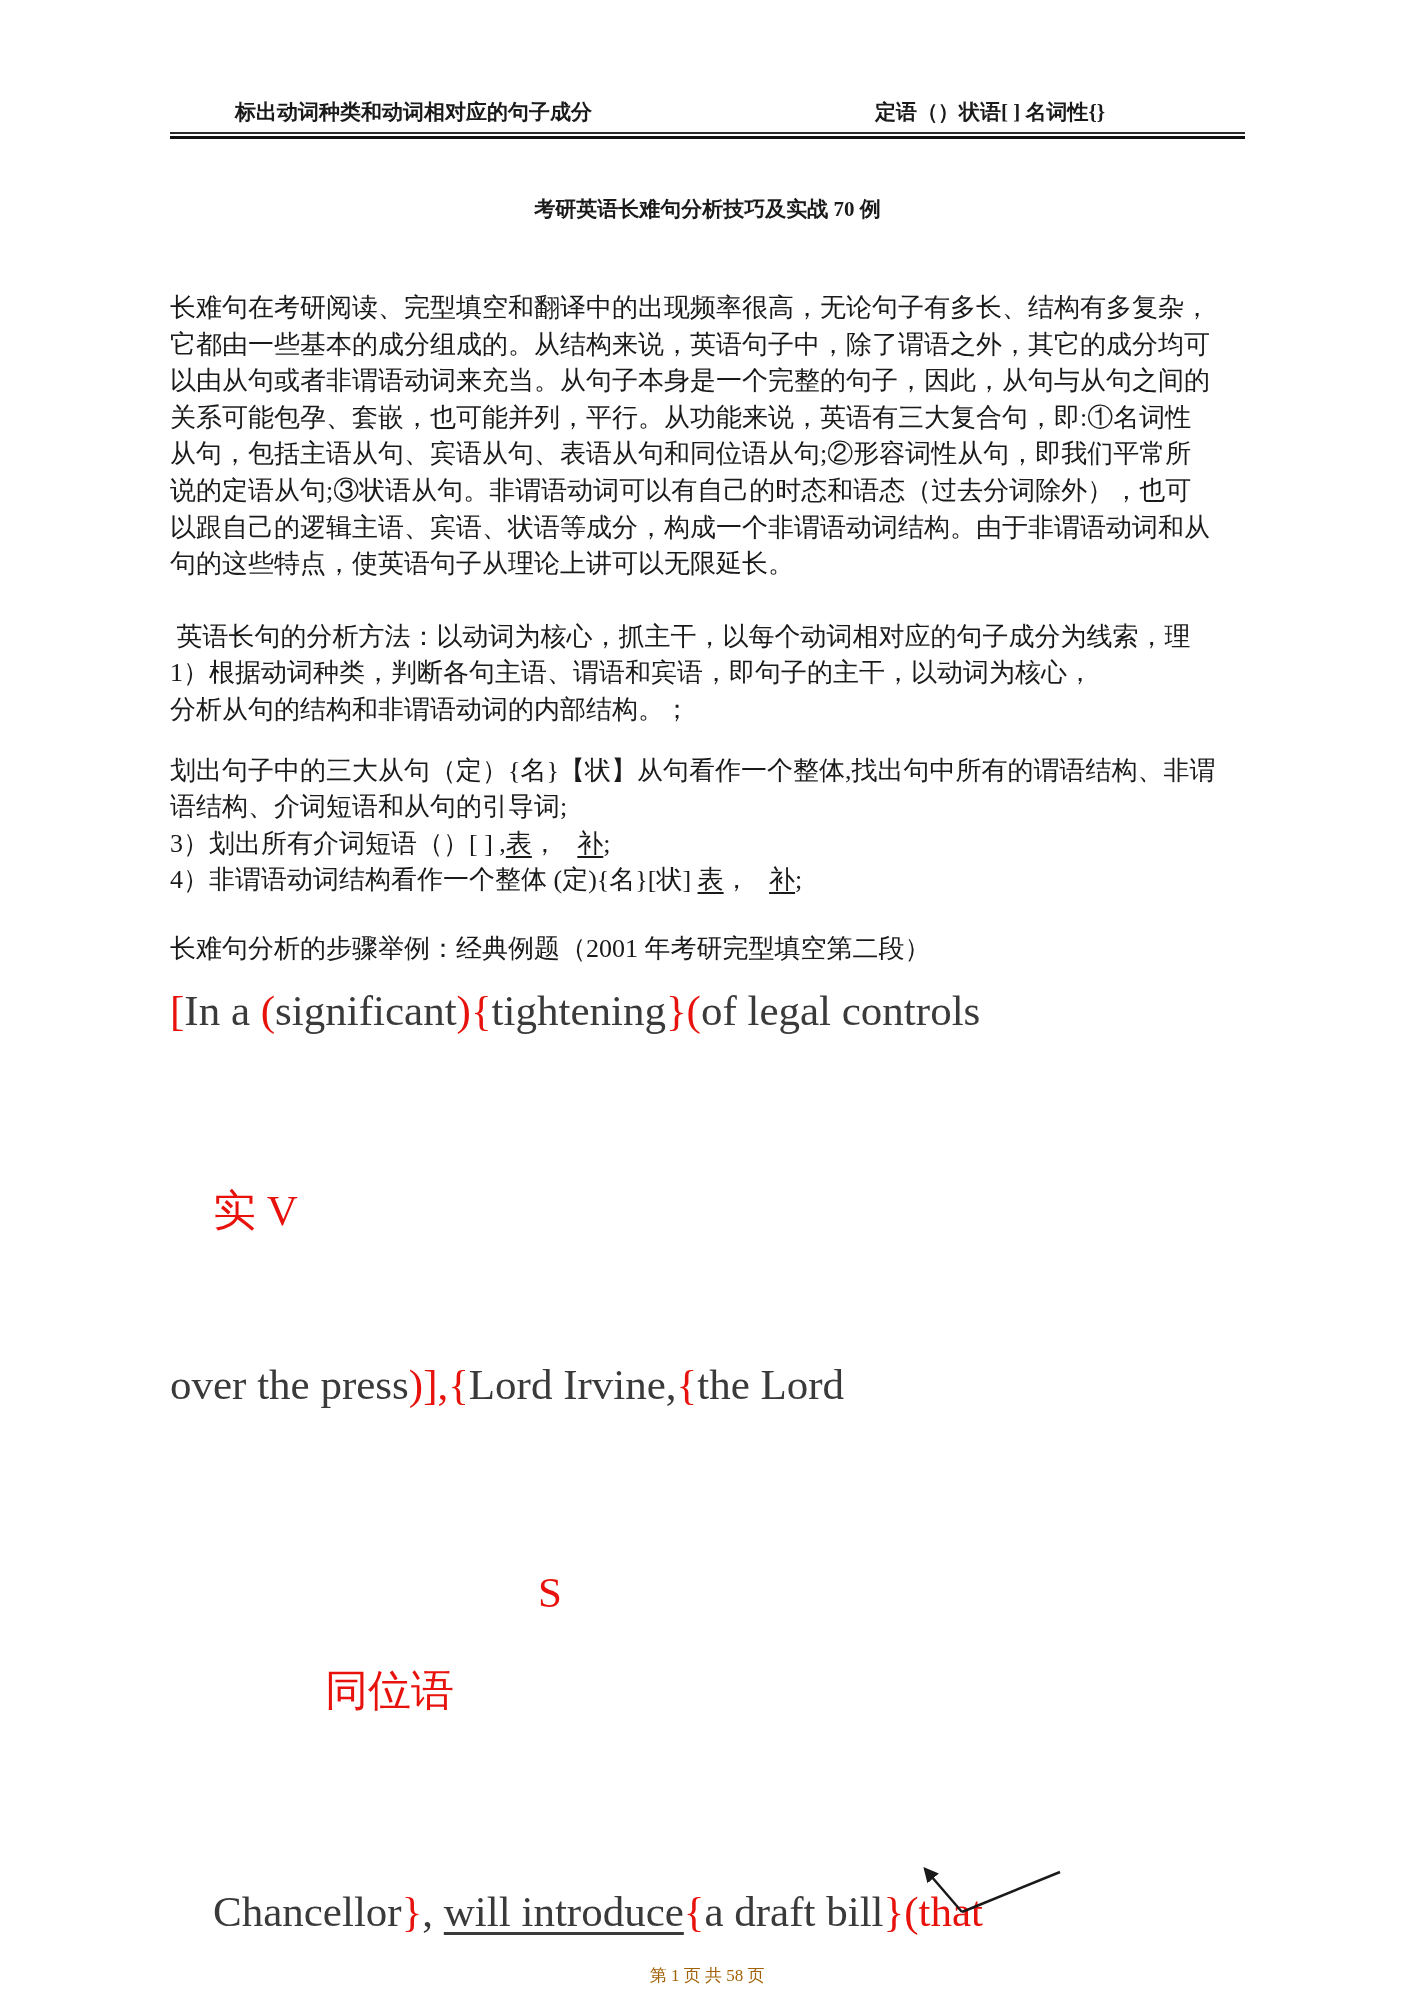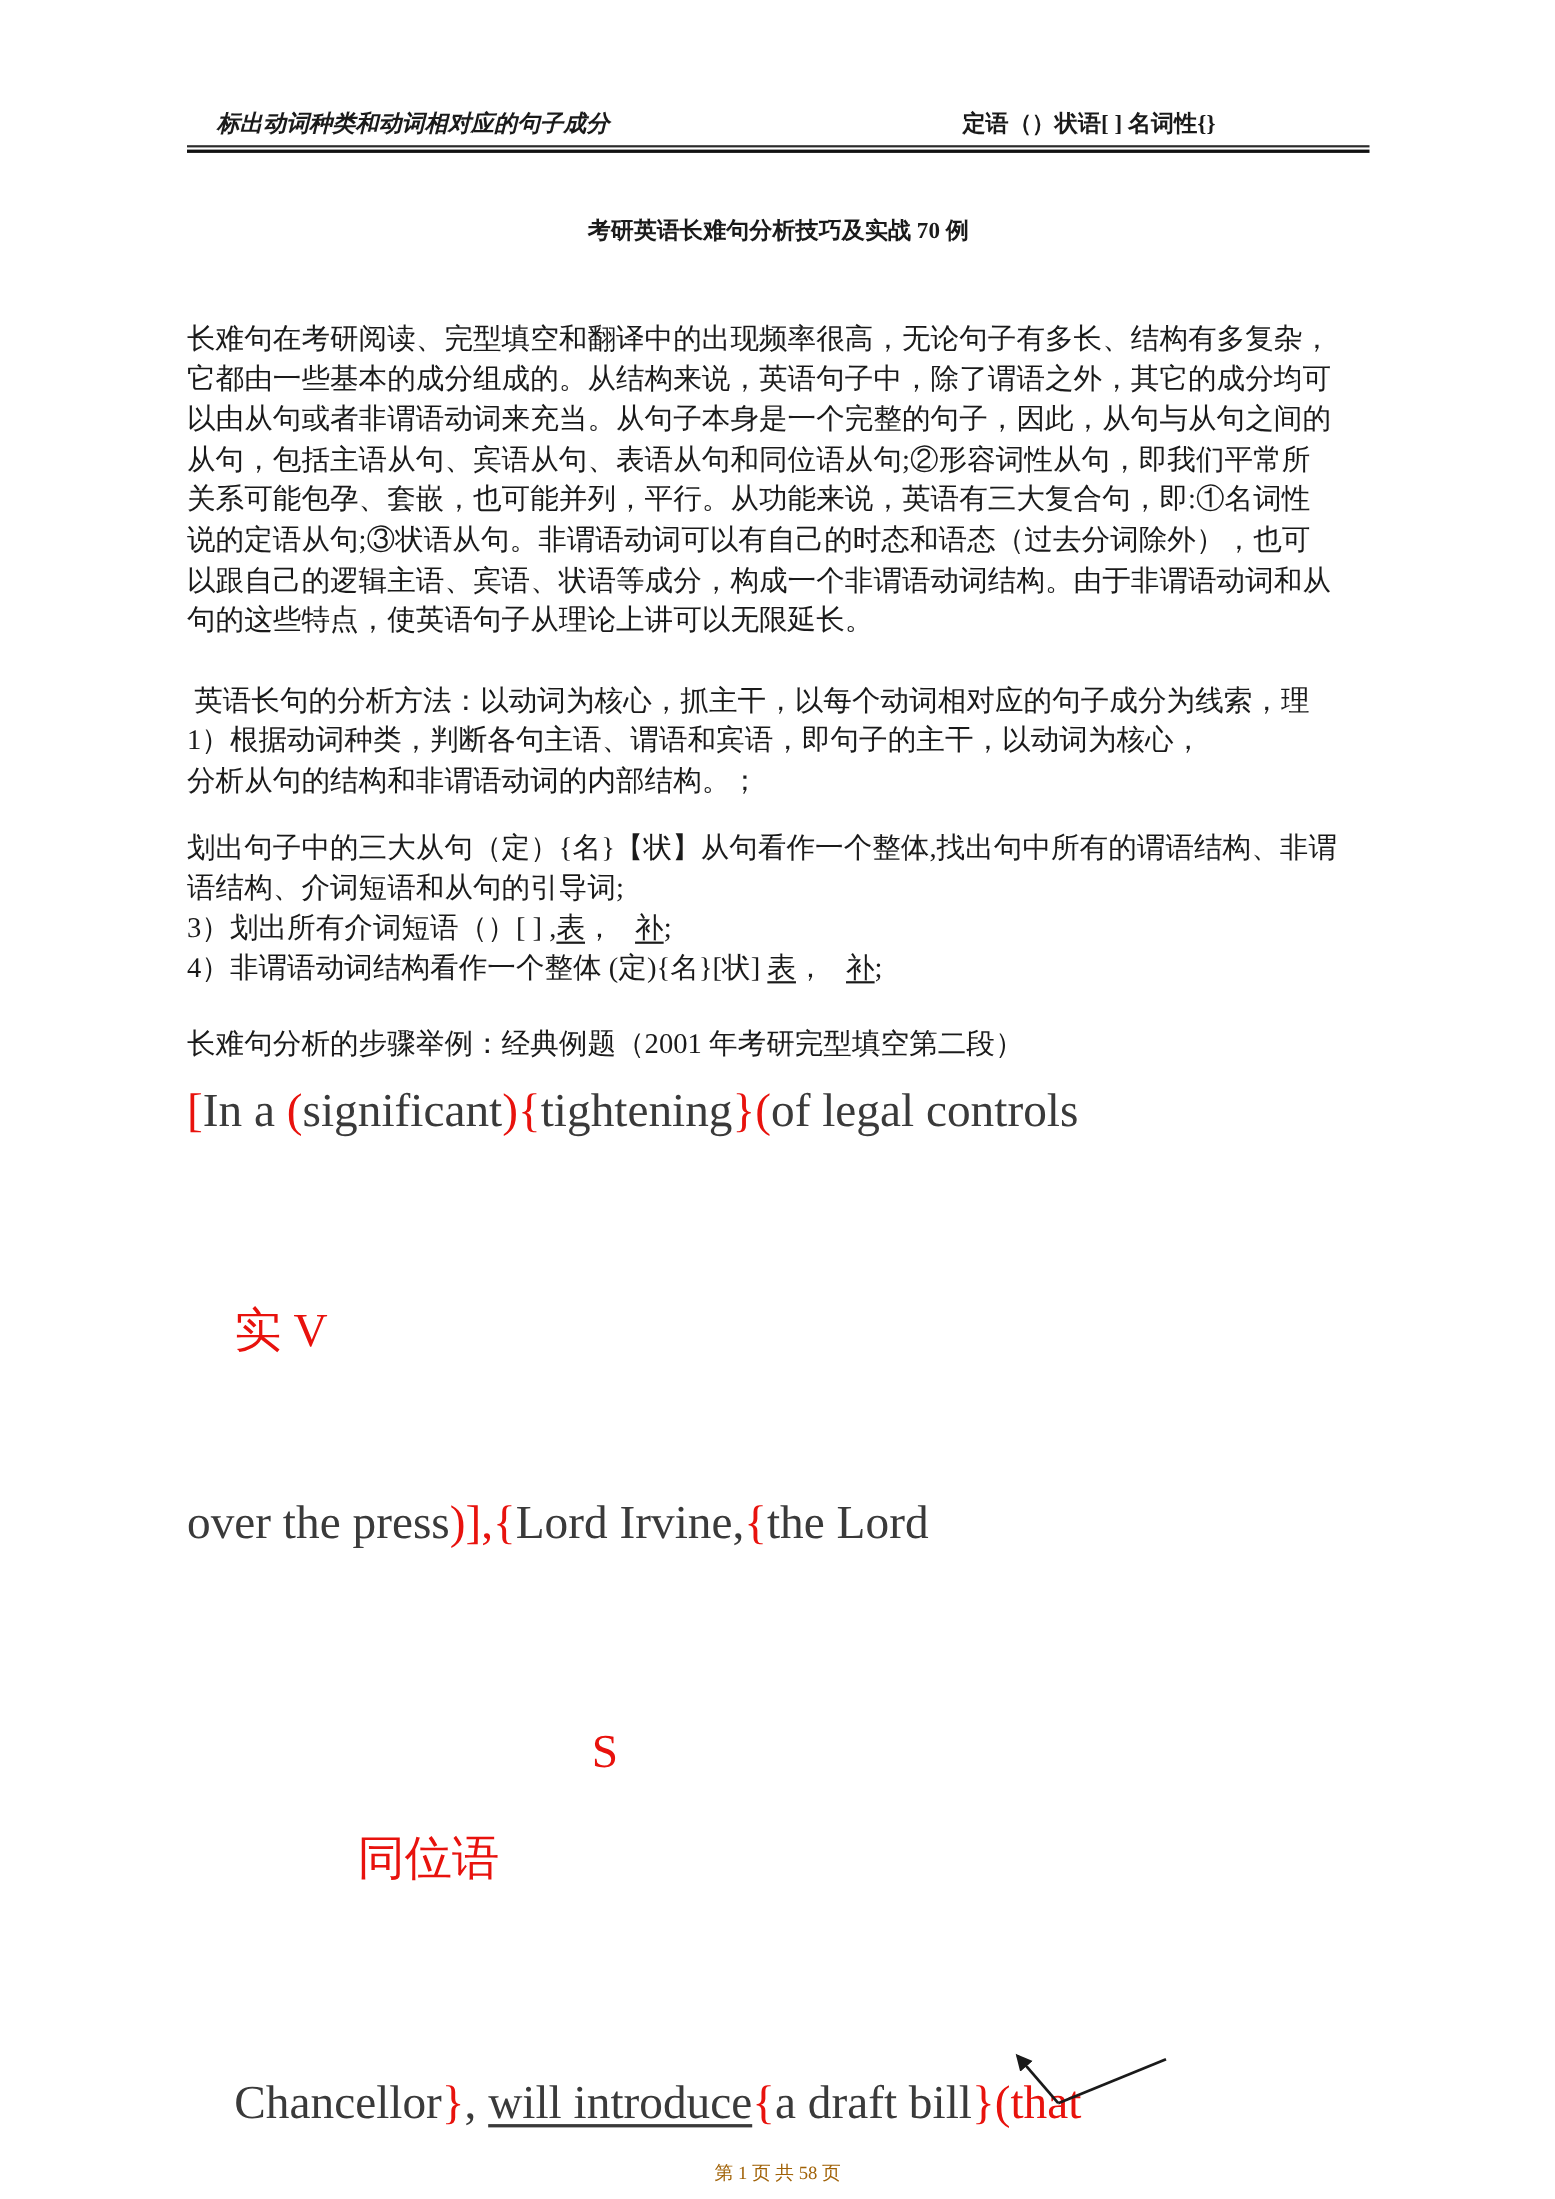--- a/index.html
+++ b/index.html
@@ -3,21 +3,21 @@
 <meta charset="utf-8">
 <style>
   html,body{margin:0;padding:0;background:#fff;}
   .page{
     width:1414px;height:1999px;background:#ffffff;box-sizing:border-box;
     padding:98px 169px 0 170px;position:relative;overflow:hidden;
     font-family:"Liberation Serif","DejaVu Serif",serif;color:#1a1a1a;
   }
   
   .hdr{display:flex;justify-content:space-between;font-weight:bold;font-size:21px;line-height:29px;}
-  .hdr-left{margin-left:27px;font-style:italic;}
+  .hdr-left{margin-left:65px;}
   .hdr-right{margin-right:140px;}
   .hdr-rule{margin-top:5px;}
   .hdr-rule .thin{border-top:2px solid #2b2b2b;}
   .hdr-rule .thick{border-top:3px solid #111;margin-top:2px;}
   
   .title{margin-top:53px;text-align:center;font-weight:bold;font-size:21px;line-height:34px;}
   
   .bline{font-size:26px;line-height:36.6px;white-space:pre-wrap;}
   .blk-intro{margin-top:64px;}
   .blk-method{margin-top:36px;}
@@ -55,22 +55,22 @@
     <div class="thin"></div>
     <div class="thick"></div>
   </div>
 
   <div class="title">考研英语长难句分析技巧及实战 70 例</div>
 
   <div class="blk-intro">
     <div class="bline">长难句在考研阅读、完型填空和翻译中的出现频率很高，无论句子有多长、结构有多复杂，</div>
     <div class="bline">它都由一些基本的成分组成的。从结构来说，英语句子中，除了谓语之外，其它的成分均可</div>
     <div class="bline">以由从句或者非谓语动词来充当。从句子本身是一个完整的句子，因此，从句与从句之间的</div>
+    <div class="bline">关系可能包孕、套嵌，也可能并列，平行。从功能来说，英语有三大复合句，即:①名词性</div>
     <div class="bline">从句，包括主语从句、宾语从句、表语从句和同位语从句;②形容词性从句，即我们平常所</div>
-    <div class="bline">关系可能包孕、套嵌，也可能并列，平行。从功能来说，英语有三大复合句，即:①名词性</div>
     <div class="bline">说的定语从句;③状语从句。非谓语动词可以有自己的时态和语态（过去分词除外），也可</div>
     <div class="bline">以跟自己的逻辑主语、宾语、状语等成分，构成一个非谓语动词结构。由于非谓语动词和从</div>
     <div class="bline">句的这些特点，使英语句子从理论上讲可以无限延长。</div>
   </div>
 
   <div class="blk-method">
     <div class="bline"> 英语长句的分析方法：以动词为核心，抓主干，以每个动词相对应的句子成分为线索，理</div>
     <div class="bline">1）根据动词种类，判断各句主语、谓语和宾语，即句子的主干，以动词为核心，</div>
     <div class="bline">分析从句的结构和非谓语动词的内部结构。；</div>
   </div>

